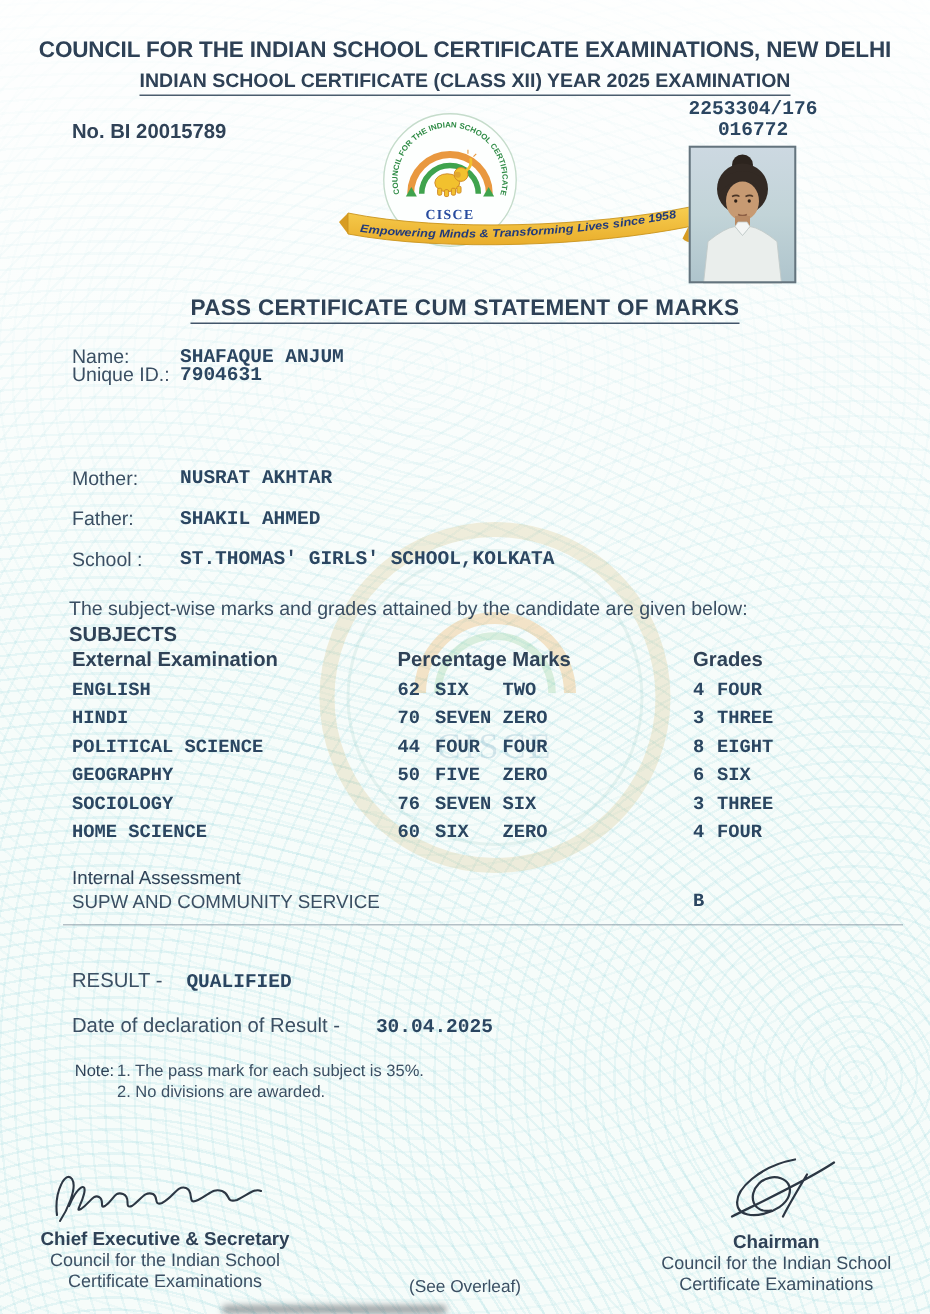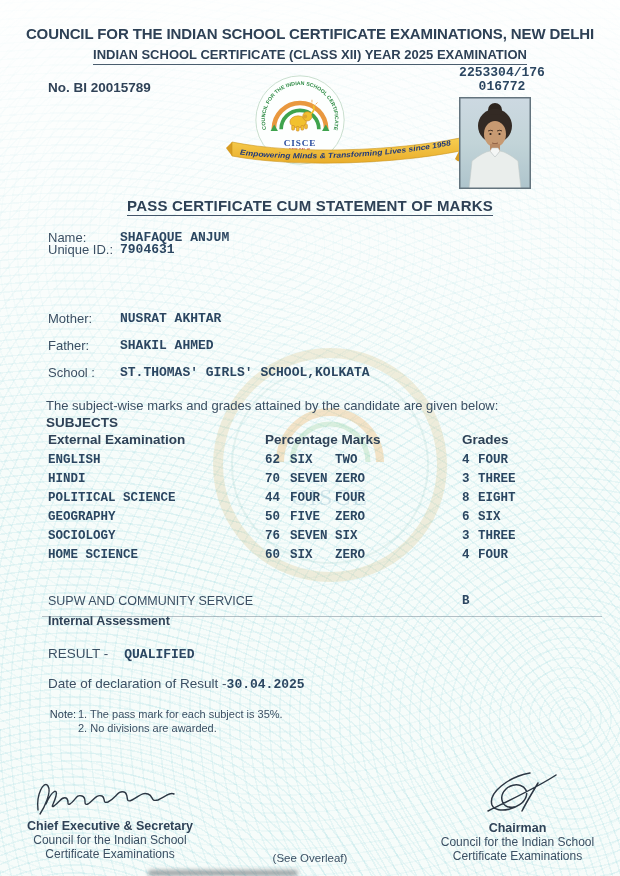--- a/index.html
+++ b/index.html
@@ -25,28 +25,28 @@
   .field{left:48px;width:540px;display:flex;font-size:13px;}
   .flabel{width:72px;color:#3b4f63;flex:none;}
   .fvalue{font-size:13px;}
   .intro{left:46px;top:398px;font-size:13px;color:#3b4f63;}
   .subh{left:46px;top:415px;font-weight:bold;font-size:13.5px;color:#2f4257;}
   .thead{left:48px;top:432px;width:540px;display:flex;font-weight:bold;font-size:13.5px;color:#2f4257;}
   .th1{width:217px;flex:none;} .th2{width:197px;flex:none;}
   .srow{left:48px;width:560px;height:19px;display:flex;align-items:center;font-size:12.5px;}
   .c-subj{width:217px;flex:none;} .c-num{width:25px;flex:none;} .c-w1{width:45px;flex:none;}
   .c-w2{width:127px;flex:none;} .c-gn{width:16px;flex:none;}
-  .iah{left:48px;top:578px;font-weight:bold;font-size:12.5px;color:#2f4257;margin-top:36px;}
+  .iah{left:48px;top:578px;font-weight:normal;font-size:12.5px;color:#2f4257;}
   .iarow{left:48px;top:594px;width:560px;display:flex;font-size:12.5px;}
   .iaitem{width:414px;flex:none;color:#3b4f63;}
   .divider{left:42px;top:616px;width:560px;height:1px;background:rgba(100,120,135,.45);}
   .resrow{left:48px;top:646px;display:flex;align-items:baseline;font-size:13.5px;color:#3b4f63;}
   .resval{margin-left:16px;font-size:13px;}
   .daterow{left:48px;top:676px;display:flex;align-items:baseline;font-size:13.5px;color:#3b4f63;}
-  .dateval{margin-left:0;font-size:13px;}
+  .dateval{margin-left:24px;font-size:13px;}
   .note{left:48px;top:708px;display:flex;font-size:11px;color:#3b4f63;}
   .notelabel{font-weight:normal;width:30px;flex:none;color:#2f4257;text-align:center;}
   .noteitems div{line-height:13.5px;}
   .sigblock{text-align:center;}
   .sigtitle{font-weight:bold;font-size:12.5px;color:#2f4257;line-height:15px;}
   .sigorg{font-size:12px;color:#3b4f63;line-height:13.5px;}
   .overleaf{left:0;right:0;top:852px;text-align:center;font-size:11.5px;color:#3b4f63;}
   .artifact{left:148px;top:870px;width:150px;height:6px;background:#4a4f55;filter:blur(2.2px);opacity:.5;border-radius:3px;}
   svg{display:block;}
 </style>

